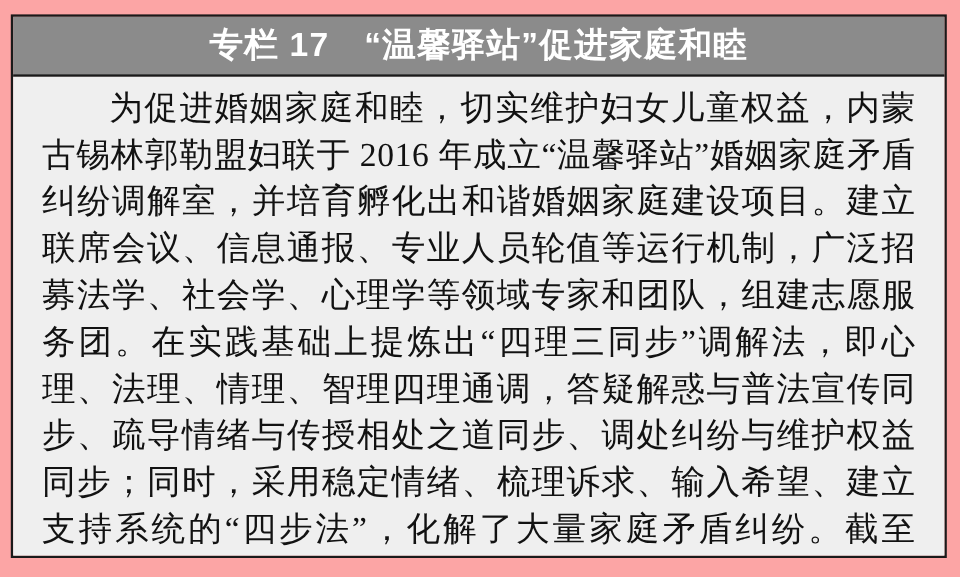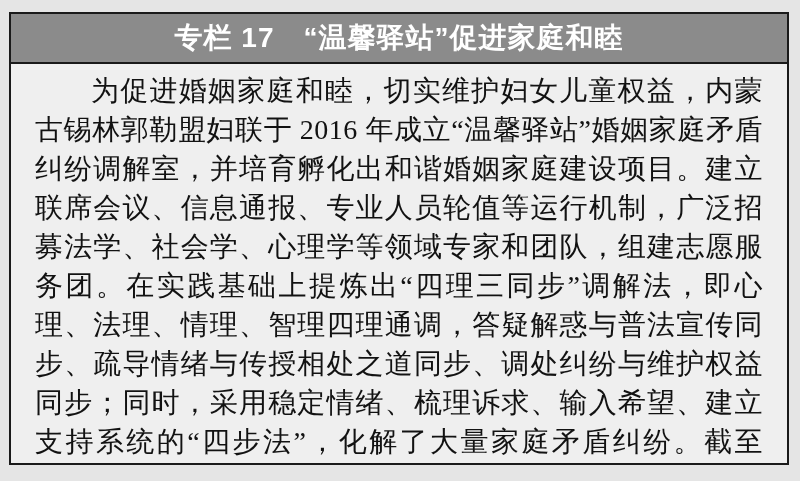--- a/index.html
+++ b/index.html
@@ -4,21 +4,21 @@
 <style>
   html, body {
     margin: 0;
     padding: 0;
     background: #ffffff;
   }
   .page {
     position: relative;
     width: 800px;
     height: 481px;
-    background: #e5e5e5;
+    background: #fca5a5;
     overflow: hidden;
     font-family: "Liberation Serif", "DejaVu Serif", serif;
   }
   .panel {
     position: absolute;
     left: 9px;
     top: 12px;
     width: 780px;
     box-sizing: border-box;
     border: 2px solid #1a1a1a;

